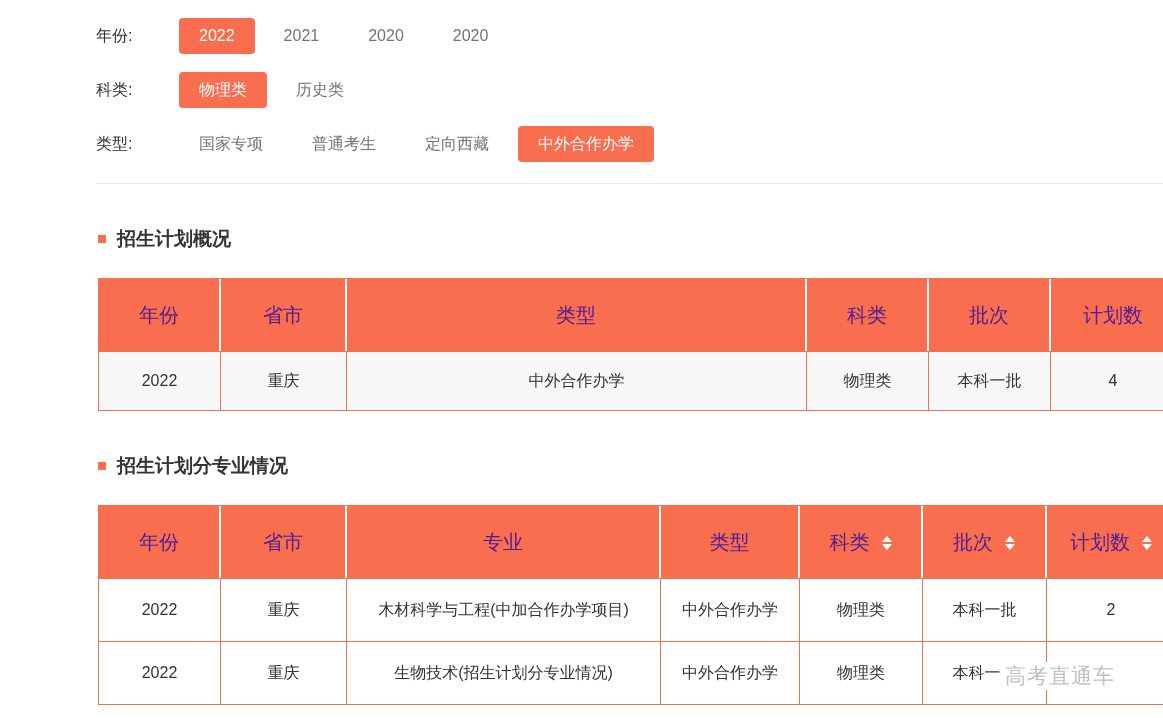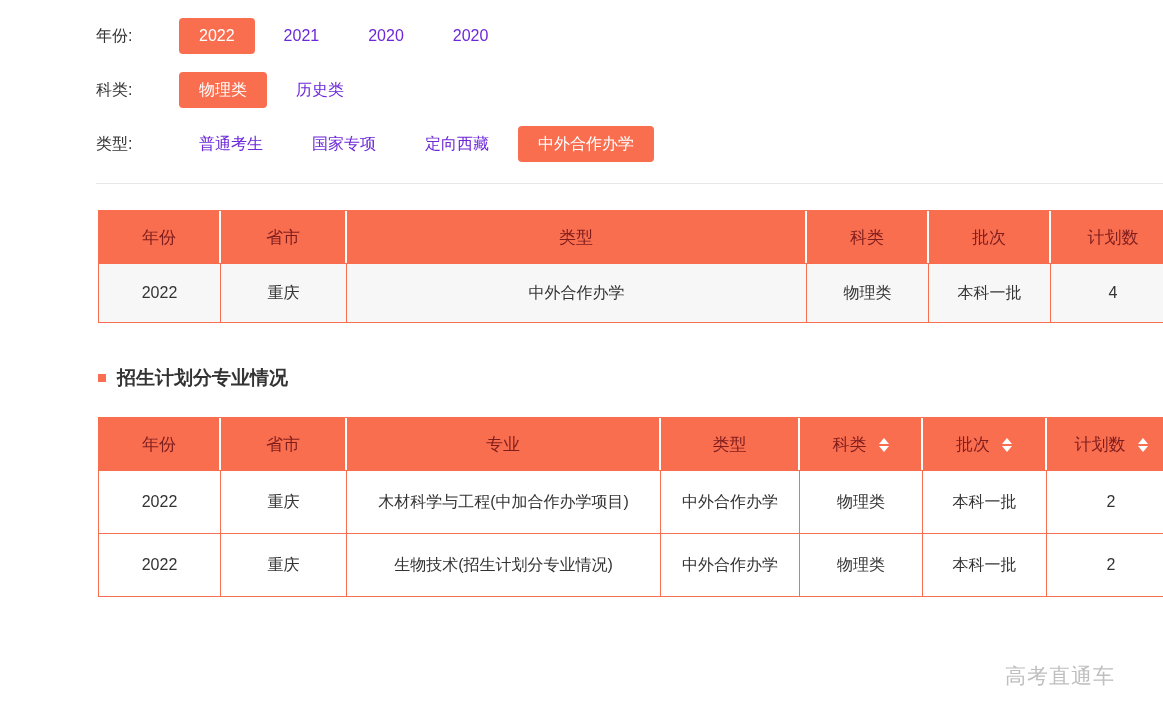--- a/index.html
+++ b/index.html
@@ -29,21 +29,21 @@
     color: #333;
     flex: 0 0 83px;
   }
   .filter-options { display: flex; align-items: center; }
   .filter-option {
     height: 36px;
     line-height: 36px;
     padding: 0 20px;
     margin-right: 9px;
     font-size: 16px;
-    color: #6d28d9;
+    color: #737373;
     border-radius: 4px;
     cursor: pointer;
     white-space: nowrap;
   }
   .filter-option.selected {
     background: var(--accent);
     color: #fff;
   }
   
   .divider {
@@ -77,24 +77,24 @@
     border: 1px solid var(--accent);
   }
   table {
     width: 100%;
     border-collapse: separate;
     border-spacing: 0;
     table-layout: fixed;
   }
   th {
     background: var(--accent);
-    color: #7f1d1d;
-    font-size: 17px;
+    color: #4c1d95;
+    font-size: 20px;
     font-weight: 400;
-    height: 52px;
+    height: 72px;
     text-align: center;
     border-right: 2px solid #fff;
     position: relative;
   }
   th:last-child { border-right: none; }
   td {
     font-size: 16px;
     color: #333;
     text-align: center;
     border-right: 1px solid var(--accent);
@@ -157,31 +157,35 @@
       <div class="filter-row">
         <span class="filter-label">科类:</span>
         <div class="filter-options">
           <div class="filter-option selected">物理类</div>
           <div class="filter-option">历史类</div>
         </div>
       </div>
       <div class="filter-row">
         <span class="filter-label">类型:</span>
         <div class="filter-options">
+          <div class="filter-option">国家专项</div>
           <div class="filter-option">普通考生</div>
-          <div class="filter-option">国家专项</div>
           <div class="filter-option">定向西藏</div>
           <div class="filter-option selected">中外合作办学</div>
         </div>
       </div>
     </div>
 
   <hr class="divider">
 
   <div id="sections-container">
+      <div class="section-header">
+        <span class="section-bullet"></span>
+        <span class="section-title">招生计划概况</span>
+      </div>
       <div class="table-wrap">
         <table>
           <colgroup>
             <col style="width: 122px;">
             <col style="width: 126px;">
             <col style="width: 460px;">
             <col style="width: 122px;">
             <col style="width: 122px;">
             <col style="width: 124px;">
           </colgroup>

